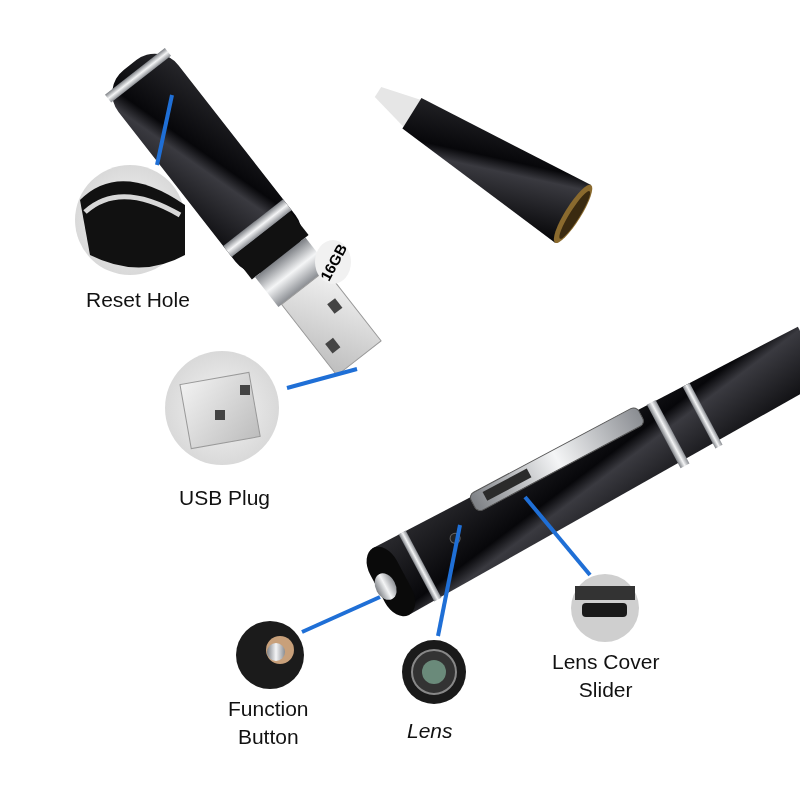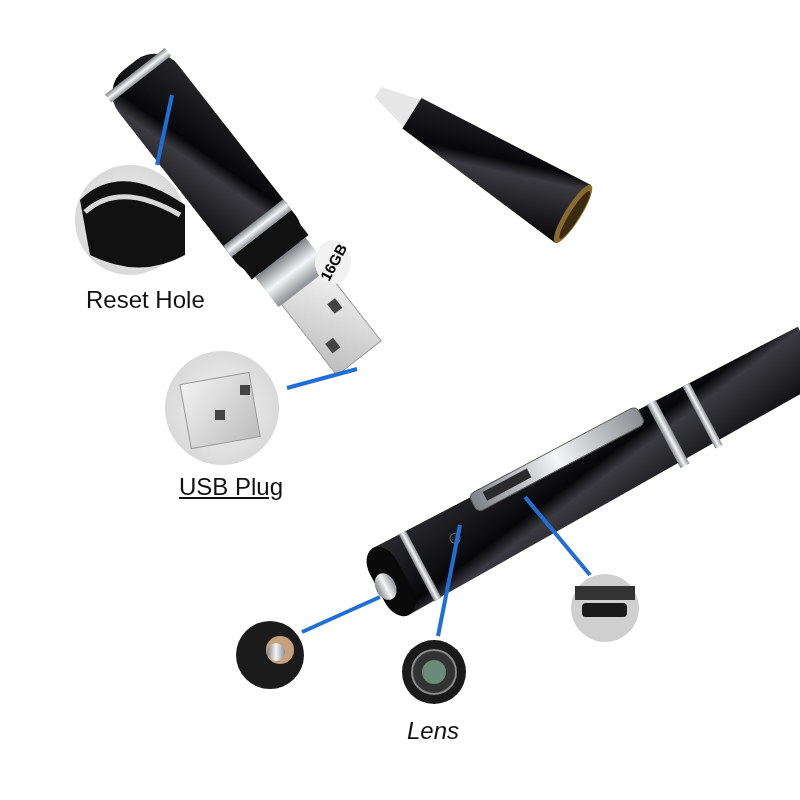--- a/index.html
+++ b/index.html
@@ -1,18 +1,18 @@
 <!DOCTYPE html>
 <html><head>
 <meta charset="utf-8">
 <style>
   html, body { margin:0; padding:0; background:#ffffff; }
   #stage { position:relative; width:800px; height:800px; overflow:hidden; background:#fff; font-family:"Liberation Sans", sans-serif; }
   svg.art { position:absolute; left:0; top:0; }
-  .label { position:absolute; color:#111; font-size:24px; line-height:28px; font-family:"Liberation Sans", sans-serif;text-align:center; }
+  .label { position:absolute; color:#111; font-size:21px; line-height:28px; font-family:"Liberation Sans", sans-serif;text-align:center; }
 </style>
 </head>
 <body>
 
 <div id="stage">
 <svg class="art" width="800" height="800" viewBox="0 0 800 800">
   <defs>
     <linearGradient id="blk" x1="0" y1="0" x2="1" y2="1">
       <stop offset="0" stop-color="#2a2a2e"></stop>
           <stop offset="0.45" stop-color="#07070a"></stop>
@@ -100,19 +100,27 @@
     <line x1="357" y1="369" x2="287" y2="388"></line>
     <line x1="380" y1="597" x2="302" y2="632"></line>
     <line x1="460" y1="525" x2="438" y2="636"></line>
     <line x1="525" y1="497" x2="590" y2="575"></line>
   </g>
 </svg>
 
 <div class="label" style="left:86px;top:286px;">
   <div>Reset Hole</div>
 </div>
-<div class="label" style="left:179px;top:473px;text-decoration:underline;">
+<div class="label" style="left:179px;top:484px;">
   <div>USB Plug</div>
+</div>
+<div class="label" style="left:228px;top:695px;">
+  <div>Function</div>
+  <div>Button</div>
 </div>
 <div class="label" style="left:407px;top:717px;font-style:italic;">
   <div>Lens</div>
 </div>
+<div class="label" style="left:552px;top:648px;">
+  <div>Lens Cover</div>
+  <div>Slider</div>
+</div>
 </div>
 
 </body></html>

